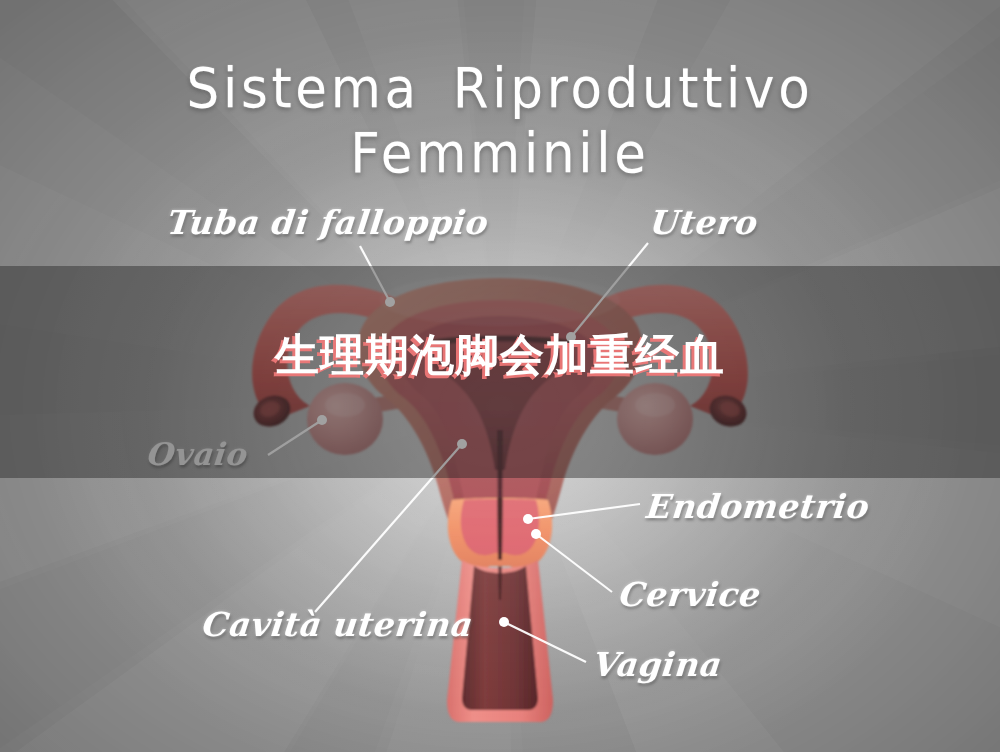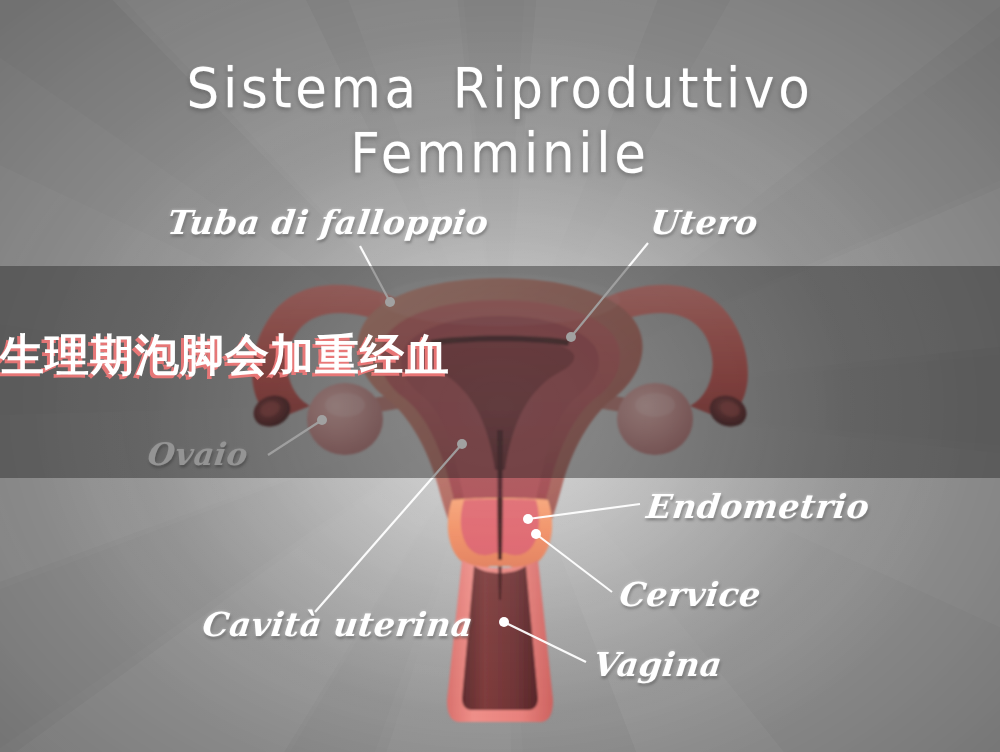--- a/index.html
+++ b/index.html
@@ -76,21 +76,21 @@
     left:0; width:1000px;
     top:266px; height:212px;
     background:rgba(30,30,30,0.42);
   }
 
   
   #caption{
     position:absolute;
     left:0; right:0;
     top:324px;
-    text-align:left;
+    text-align:center;
     font-family:"DejaVu Sans", sans-serif;
     font-weight:700;
     font-size:44px;
     line-height:62px;
     letter-spacing:1px;
     color:#ffffff;
     text-shadow:-3px 3px 0 rgba(238,120,120,0.95);
     pointer-events:none;
   }
 </style>

